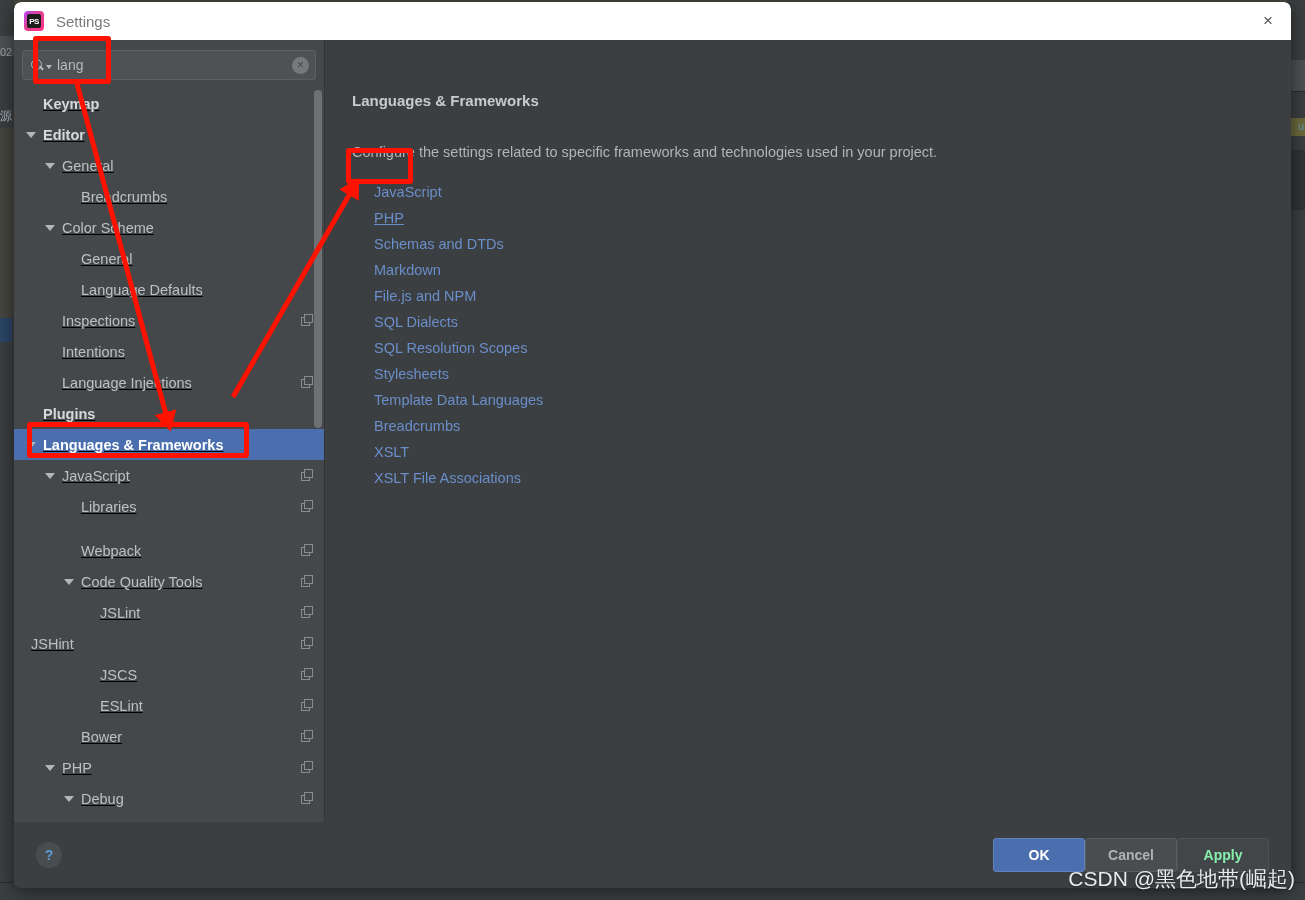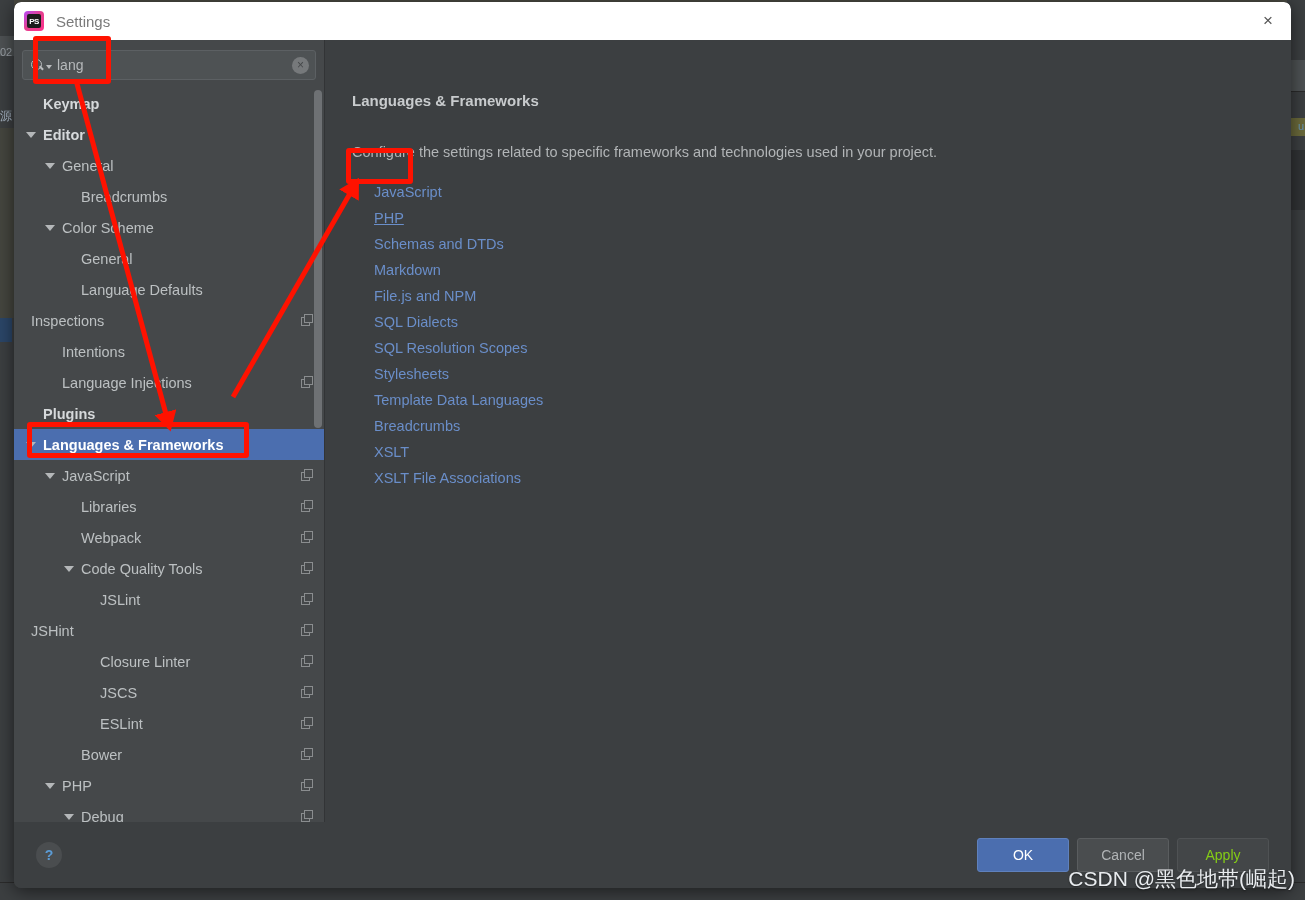--- a/index.html
+++ b/index.html
@@ -102,20 +102,21 @@
   }
 
   #tree-scroll {
     flex: 1 1 auto; position: relative; overflow: hidden;
     background: #45484a;
   }
   .tree-row {
     height: 31px; display: flex; align-items: center;
     position: relative; padding-right: 28px; cursor: pointer;
     white-space: nowrap;
+    text-decoration: underline;
   }
   .tree-row.selected { background: #4b6eaf; }
   .tw {
     width: 0; height: 0; border-left: 5px solid transparent;
     border-right: 5px solid transparent; border-top: 6px solid #b4b7b9;
     margin-right: 7px; flex: 0 0 auto;
   }
   .tw.blank { border: none; width: 10px; height: 6px; }
   .tree-label { font-size: 14.5px; color: #bcc0c2; }
   .tree-row.bold .tree-label { font-weight: bold; color: #d6d9db; }
@@ -152,30 +153,30 @@
   #dialog-footer {
     height: 66px; flex: 0 0 auto; background: #3c3f41;
     display: flex; align-items: center; padding: 0 22px;
     position: relative;
   }
   #help-button {
     width: 26px; height: 26px; border-radius: 50%; background: #4a4d4f;
     display: flex; align-items: center; justify-content: center;
     color: #5b9bd5; font-size: 14px; font-weight: bold; cursor: pointer;
   }
-  #footer-buttons { margin-left: auto; display: flex; align-items: center; gap: 8px; }
+  #footer-buttons { margin-left: auto; display: flex; align-items: center; gap: 0; font-weight: bold; }
   .dlg-btn {
     min-width: 92px; height: 34px; border-radius: 3px;
     font-size: 14px; font-family: "Liberation Sans", sans-serif;
     display: flex; align-items: center; justify-content: center;
     cursor: pointer; border: 1px solid transparent;
   }
   #ok-button { background: #4b6eaf; color: #ffffff; border-color: #5f81bd; }
   #cancel-button { background: #4a4d4f; color: #b0b3b5; border-color: #5a5d5f; }
-  #apply-button { background: #434648; color: #84cc16; border-color: #4f5254; cursor: default; }
+  #apply-button { background: #434648; color: #86efac; border-color: #4f5254; cursor: default; }
 
   
   #annotation-layer { position: absolute; inset: 0; pointer-events: none; z-index: 40; }
   .hl-box {
     position: absolute; border: 5px solid #ff1200; border-radius: 3px;
   }
   #hl-search { left: 33px; top: 36px; width: 78px; height: 48px; }
   #hl-langframe { left: 27px; top: 422px; width: 222px; height: 36px; }
   #hl-php { left: 346px; top: 148px; width: 67px; height: 36px; }
 
@@ -248,99 +249,91 @@
               <span class="tree-label">Color Scheme</span>
             </div>
             <div class="tree-row" style="padding-left: 50px;">
               <span class="tw blank"></span>
               <span class="tree-label">General</span>
             </div>
             <div class="tree-row" style="padding-left: 50px;">
               <span class="tw blank"></span>
               <span class="tree-label">Language Defaults</span>
             </div>
+            <div class="tree-row" style="padding-left: 31px;">
+              <span class="tw blank"></span>
+              <span class="tree-label">Inspections</span>
+              <span class="scope-icon">
+                <span class="sq1"></span>
+                <span class="sq2"></span>
+              </span>
+            </div>
+            <div class="tree-row" style="padding-left: 31px;">
+              <span class="tw blank"></span>
+              <span class="tree-label">Intentions</span>
+            </div>
+            <div class="tree-row" style="padding-left: 31px;">
+              <span class="tw blank"></span>
+              <span class="tree-label">Language Injections</span>
+              <span class="scope-icon">
+                <span class="sq1"></span>
+                <span class="sq2"></span>
+              </span>
+            </div>
+            <div class="tree-row bold" style="padding-left: 12px;">
+              <span class="tw blank"></span>
+              <span class="tree-label">Plugins</span>
+            </div>
+            <div class="tree-row bold selected" style="padding-left: 12px;">
+              <span class="tw"></span>
+              <span class="tree-label">Languages &amp; Frameworks</span>
+            </div>
+            <div class="tree-row" style="padding-left: 31px;">
+              <span class="tw"></span>
+              <span class="tree-label">JavaScript</span>
+              <span class="scope-icon">
+                <span class="sq1"></span>
+                <span class="sq2"></span>
+              </span>
+            </div>
+            <div class="tree-row" style="padding-left: 50px;">
+              <span class="tw blank"></span>
+              <span class="tree-label">Libraries</span>
+              <span class="scope-icon">
+                <span class="sq1"></span>
+                <span class="sq2"></span>
+              </span>
+            </div>
+            <div class="tree-row" style="padding-left: 50px; margin-top: 13px;">
+              <span class="tw blank"></span>
+              <span class="tree-label">Webpack</span>
+              <span class="scope-icon">
+                <span class="sq1"></span>
+                <span class="sq2"></span>
+              </span>
+            </div>
+            <div class="tree-row" style="padding-left: 50px;">
+              <span class="tw"></span>
+              <span class="tree-label">Code Quality Tools</span>
+              <span class="scope-icon">
+                <span class="sq1"></span>
+                <span class="sq2"></span>
+              </span>
+            </div>
+            <div class="tree-row" style="padding-left: 69px;">
+              <span class="tw blank"></span>
+              <span class="tree-label">JSLint</span>
+              <span class="scope-icon">
+                <span class="sq1"></span>
+                <span class="sq2"></span>
+              </span>
+            </div>
             <div class="tree-row" style="">
               <span class="tw blank"></span>
-              <span class="tree-label">Inspections</span>
-              <span class="scope-icon">
-                <span class="sq1"></span>
-                <span class="sq2"></span>
-              </span>
-            </div>
-            <div class="tree-row" style="padding-left: 31px;">
-              <span class="tw blank"></span>
-              <span class="tree-label">Intentions</span>
-            </div>
-            <div class="tree-row" style="padding-left: 31px;">
-              <span class="tw blank"></span>
-              <span class="tree-label">Language Injections</span>
-              <span class="scope-icon">
-                <span class="sq1"></span>
-                <span class="sq2"></span>
-              </span>
-            </div>
-            <div class="tree-row bold" style="padding-left: 12px;">
-              <span class="tw blank"></span>
-              <span class="tree-label">Plugins</span>
-            </div>
-            <div class="tree-row bold selected" style="padding-left: 12px;">
-              <span class="tw"></span>
-              <span class="tree-label">Languages &amp; Frameworks</span>
-            </div>
-            <div class="tree-row" style="padding-left: 31px;">
-              <span class="tw"></span>
-              <span class="tree-label">JavaScript</span>
-              <span class="scope-icon">
-                <span class="sq1"></span>
-                <span class="sq2"></span>
-              </span>
-            </div>
-            <div class="tree-row" style="padding-left: 50px;">
-              <span class="tw blank"></span>
-              <span class="tree-label">Libraries</span>
-              <span class="scope-icon">
-                <span class="sq1"></span>
-                <span class="sq2"></span>
-              </span>
-            </div>
-            <div class="tree-row" style="padding-left: 50px;">
-              <span class="tw blank"></span>
-              <span class="tree-label">Webpack</span>
-              <span class="scope-icon">
-                <span class="sq1"></span>
-                <span class="sq2"></span>
-              </span>
-            </div>
-            <div class="tree-row" style="padding-left: 50px;">
-              <span class="tw"></span>
-              <span class="tree-label">Code Quality Tools</span>
-              <span class="scope-icon">
-                <span class="sq1"></span>
-                <span class="sq2"></span>
-              </span>
-            </div>
-            <div class="tree-row" style="padding-left: 69px;">
-              <span class="tw blank"></span>
-              <span class="tree-label">JSLint</span>
-              <span class="scope-icon">
-                <span class="sq1"></span>
-                <span class="sq2"></span>
-              </span>
-            </div>
-            <div class="tree-row" style="">
-              <span class="tw blank"></span>
               <span class="tree-label">JSHint</span>
-              <span class="scope-icon">
-                <span class="sq1"></span>
-                <span class="sq2"></span>
-              </span>
-            </div>
-            <div class="tree-row" style="padding-left: 69px;">
-              <span class="tw blank"></span>
-              <span class="tree-label">Closure Linter</span>
               <span class="scope-icon">
                 <span class="sq1"></span>
                 <span class="sq2"></span>
               </span>
             </div>
             <div class="tree-row" style="padding-left: 69px;">
               <span class="tw blank"></span>
               <span class="tree-label">JSCS</span>
               <span class="scope-icon">
                 <span class="sq1"></span>

